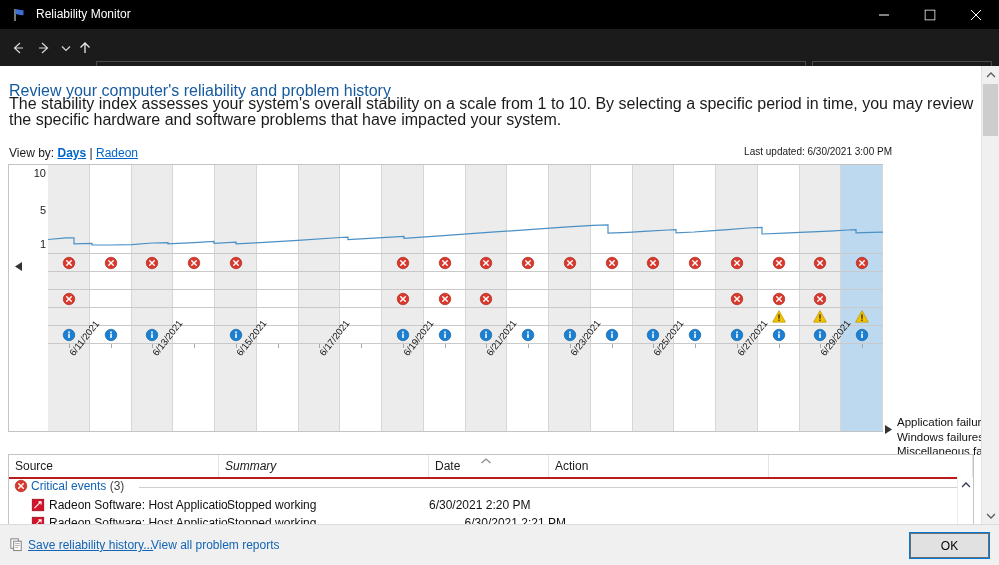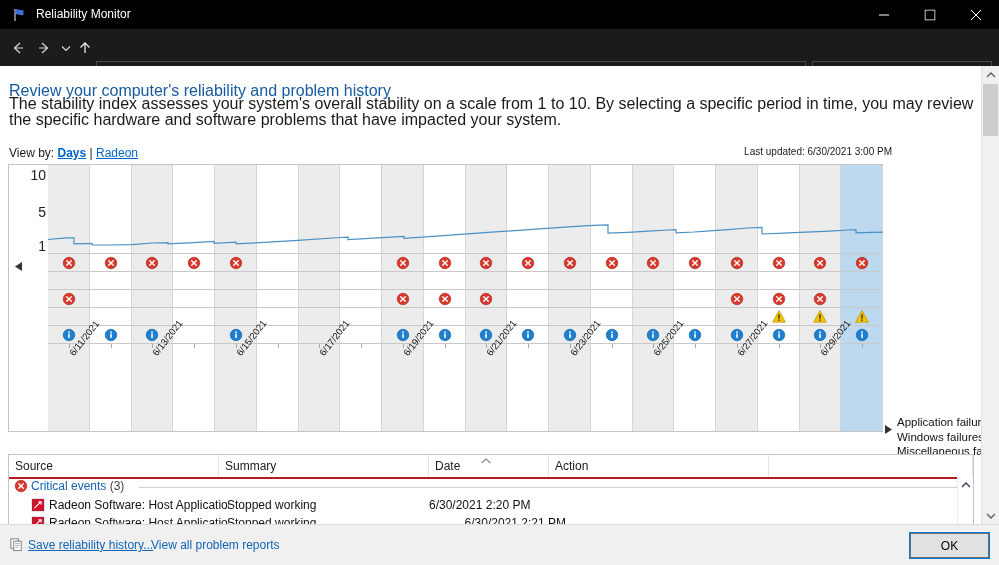--- a/index.html
+++ b/index.html
@@ -54,21 +54,21 @@
   .viewby .sel{color:#0066cc;font-weight:bold;}
   .vsep{color:#1a1a1a;}
   .lastupd{position:absolute;right:107px;top:80px;font-size:10px;color:#1a1a1a;white-space:nowrap;}
 
   
   .chartwrap{position:absolute;left:8px;top:98px;width:875px;height:268px;
              border:1px solid #c4c4c4;background:#fff;box-sizing:border-box;}
   .collapse-left{position:absolute;left:0;top:0;width:20px;height:266px;background:#fff;border-right:1px solid #d8d8d8;cursor:default;}
   .collapse-left .tri{position:absolute;left:6px;top:97px;}
   .yaxis{position:absolute;left:20px;top:0;width:19px;height:266px;background:#fff;}
-  .ylab{position:absolute;right:2px;font-size:14px;color:#222;text-align:right;}
+  .ylab{position:absolute;right:2px;font-size:11px;color:#222;text-align:right;}
   .plot{position:absolute;left:39px;top:0;width:835px;height:266px;overflow:hidden;}
   .gridwrap{position:absolute;left:0;top:0;width:835px;height:266px;}
   .col{position:absolute;top:0;height:266px;box-sizing:border-box;border-right:1px solid #d6d6d6;}
   .col.shade{background:#ececec;}
   .col.sel{background:#bcd9f0;}
   .rowline{position:absolute;left:0;width:835px;height:1px;background:#c9c9c9;}
   .iconcell{position:absolute;width:14px;height:14px;}
   .icon-x{width:14px;height:14px;}
   .icon-i{width:14px;height:14px;}
   .icon-w{width:14px;height:13px;}
@@ -486,21 +486,21 @@
           <div class="legrow">Miscellaneous failures</div>
           <div class="legrow">Warnings</div>
           <div class="legrow">Information</div>
         </div>
     </div>
 
 
     <div class="grid">
       <div class="ghead" id="ghead">
           <div class="gh" style="left: 0px; width: 210px;">Source</div>
-          <div class="gh" style="left: 210px; width: 210px;">Summary</div>
+          <div class="gh" style="left: 210px; width: 210px; font-style: italic;">Summary</div>
           <div class="gh" style="left: 420px; width: 120px;">Date<svg class="sortcaret" width="10" height="6" viewBox="0 0 10 6" style="left: 52px;">
               <path d="M0.5 5 L5 1 L9.5 5" stroke="#8a8a8a" stroke-width="1.2" fill="none"></path>
             </svg></div>
           <div class="gh" style="left: 540px; width: 220px;">Action</div>
           <div class="gh" style="left: 760px; width: 204px;"></div>
         </div>
       <div class="gbody" id="gbody">
           <div class="grp" style="top: 0px;">
             <div class="grp-ico"><svg class="icon-x" viewBox="0 0 16 16">
                 <circle cx="8" cy="8" r="6.6" fill="#d9392c" stroke="#b02a20" stroke-width="0.8"></circle>

